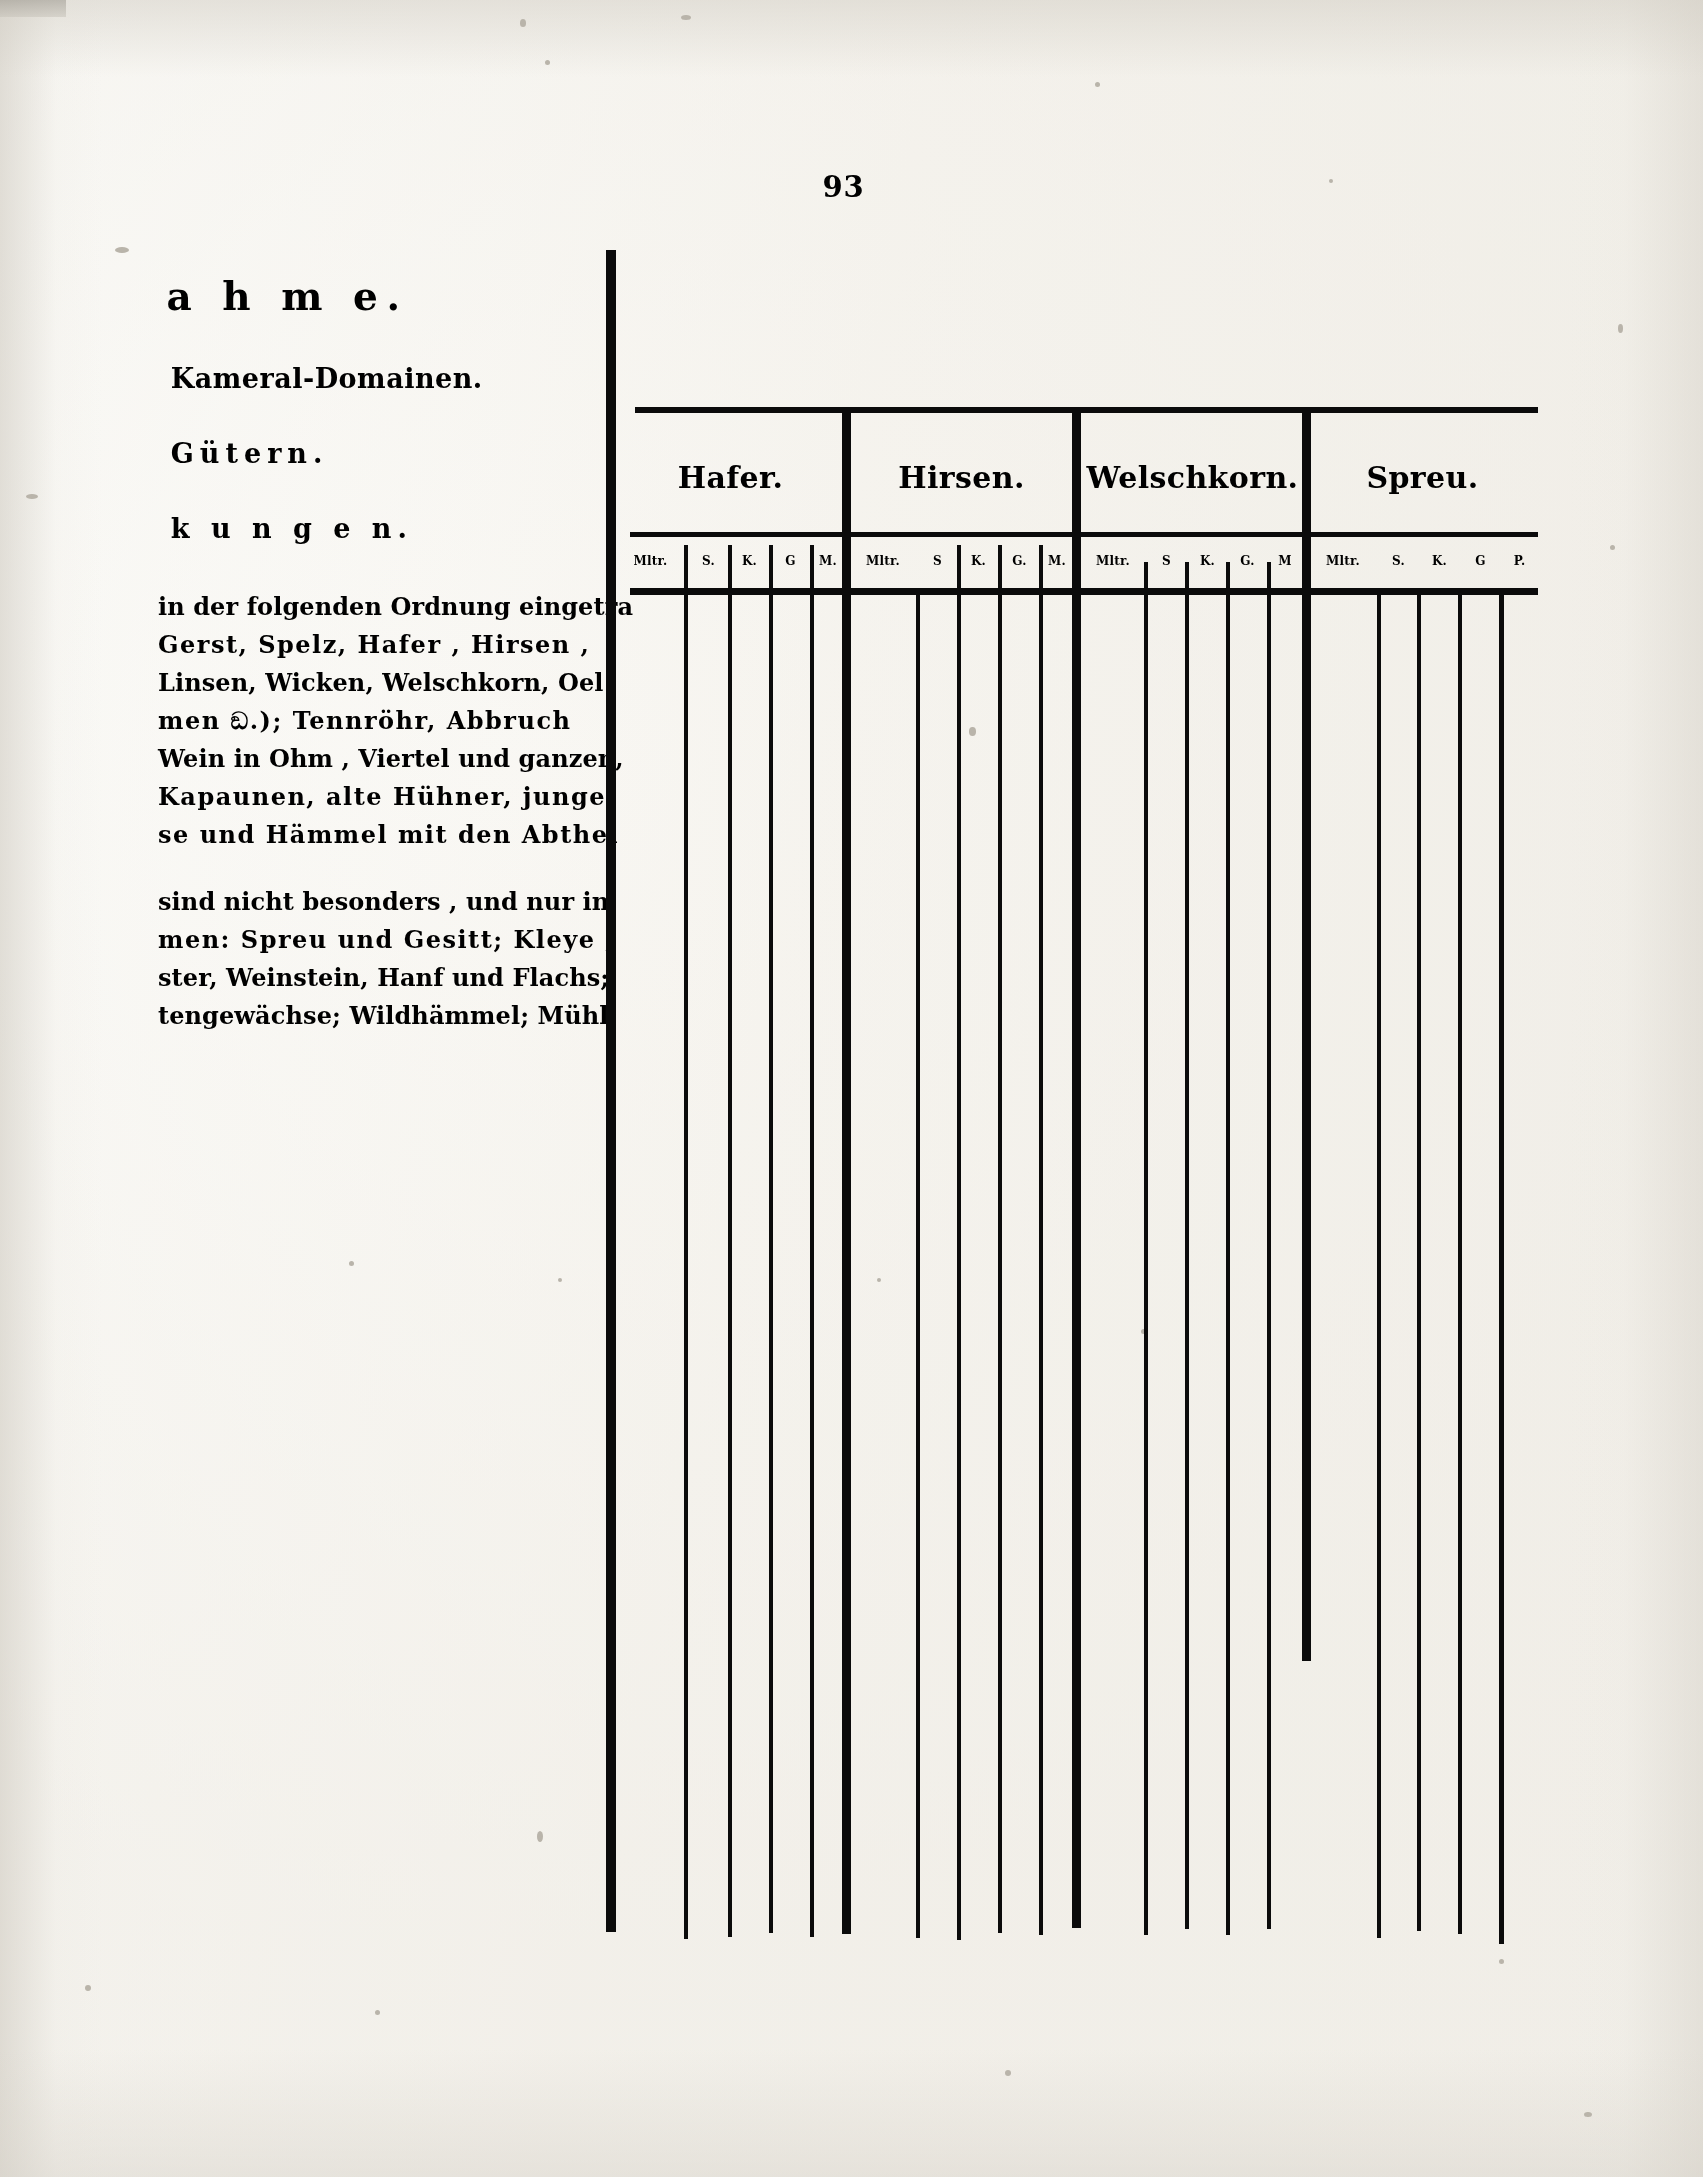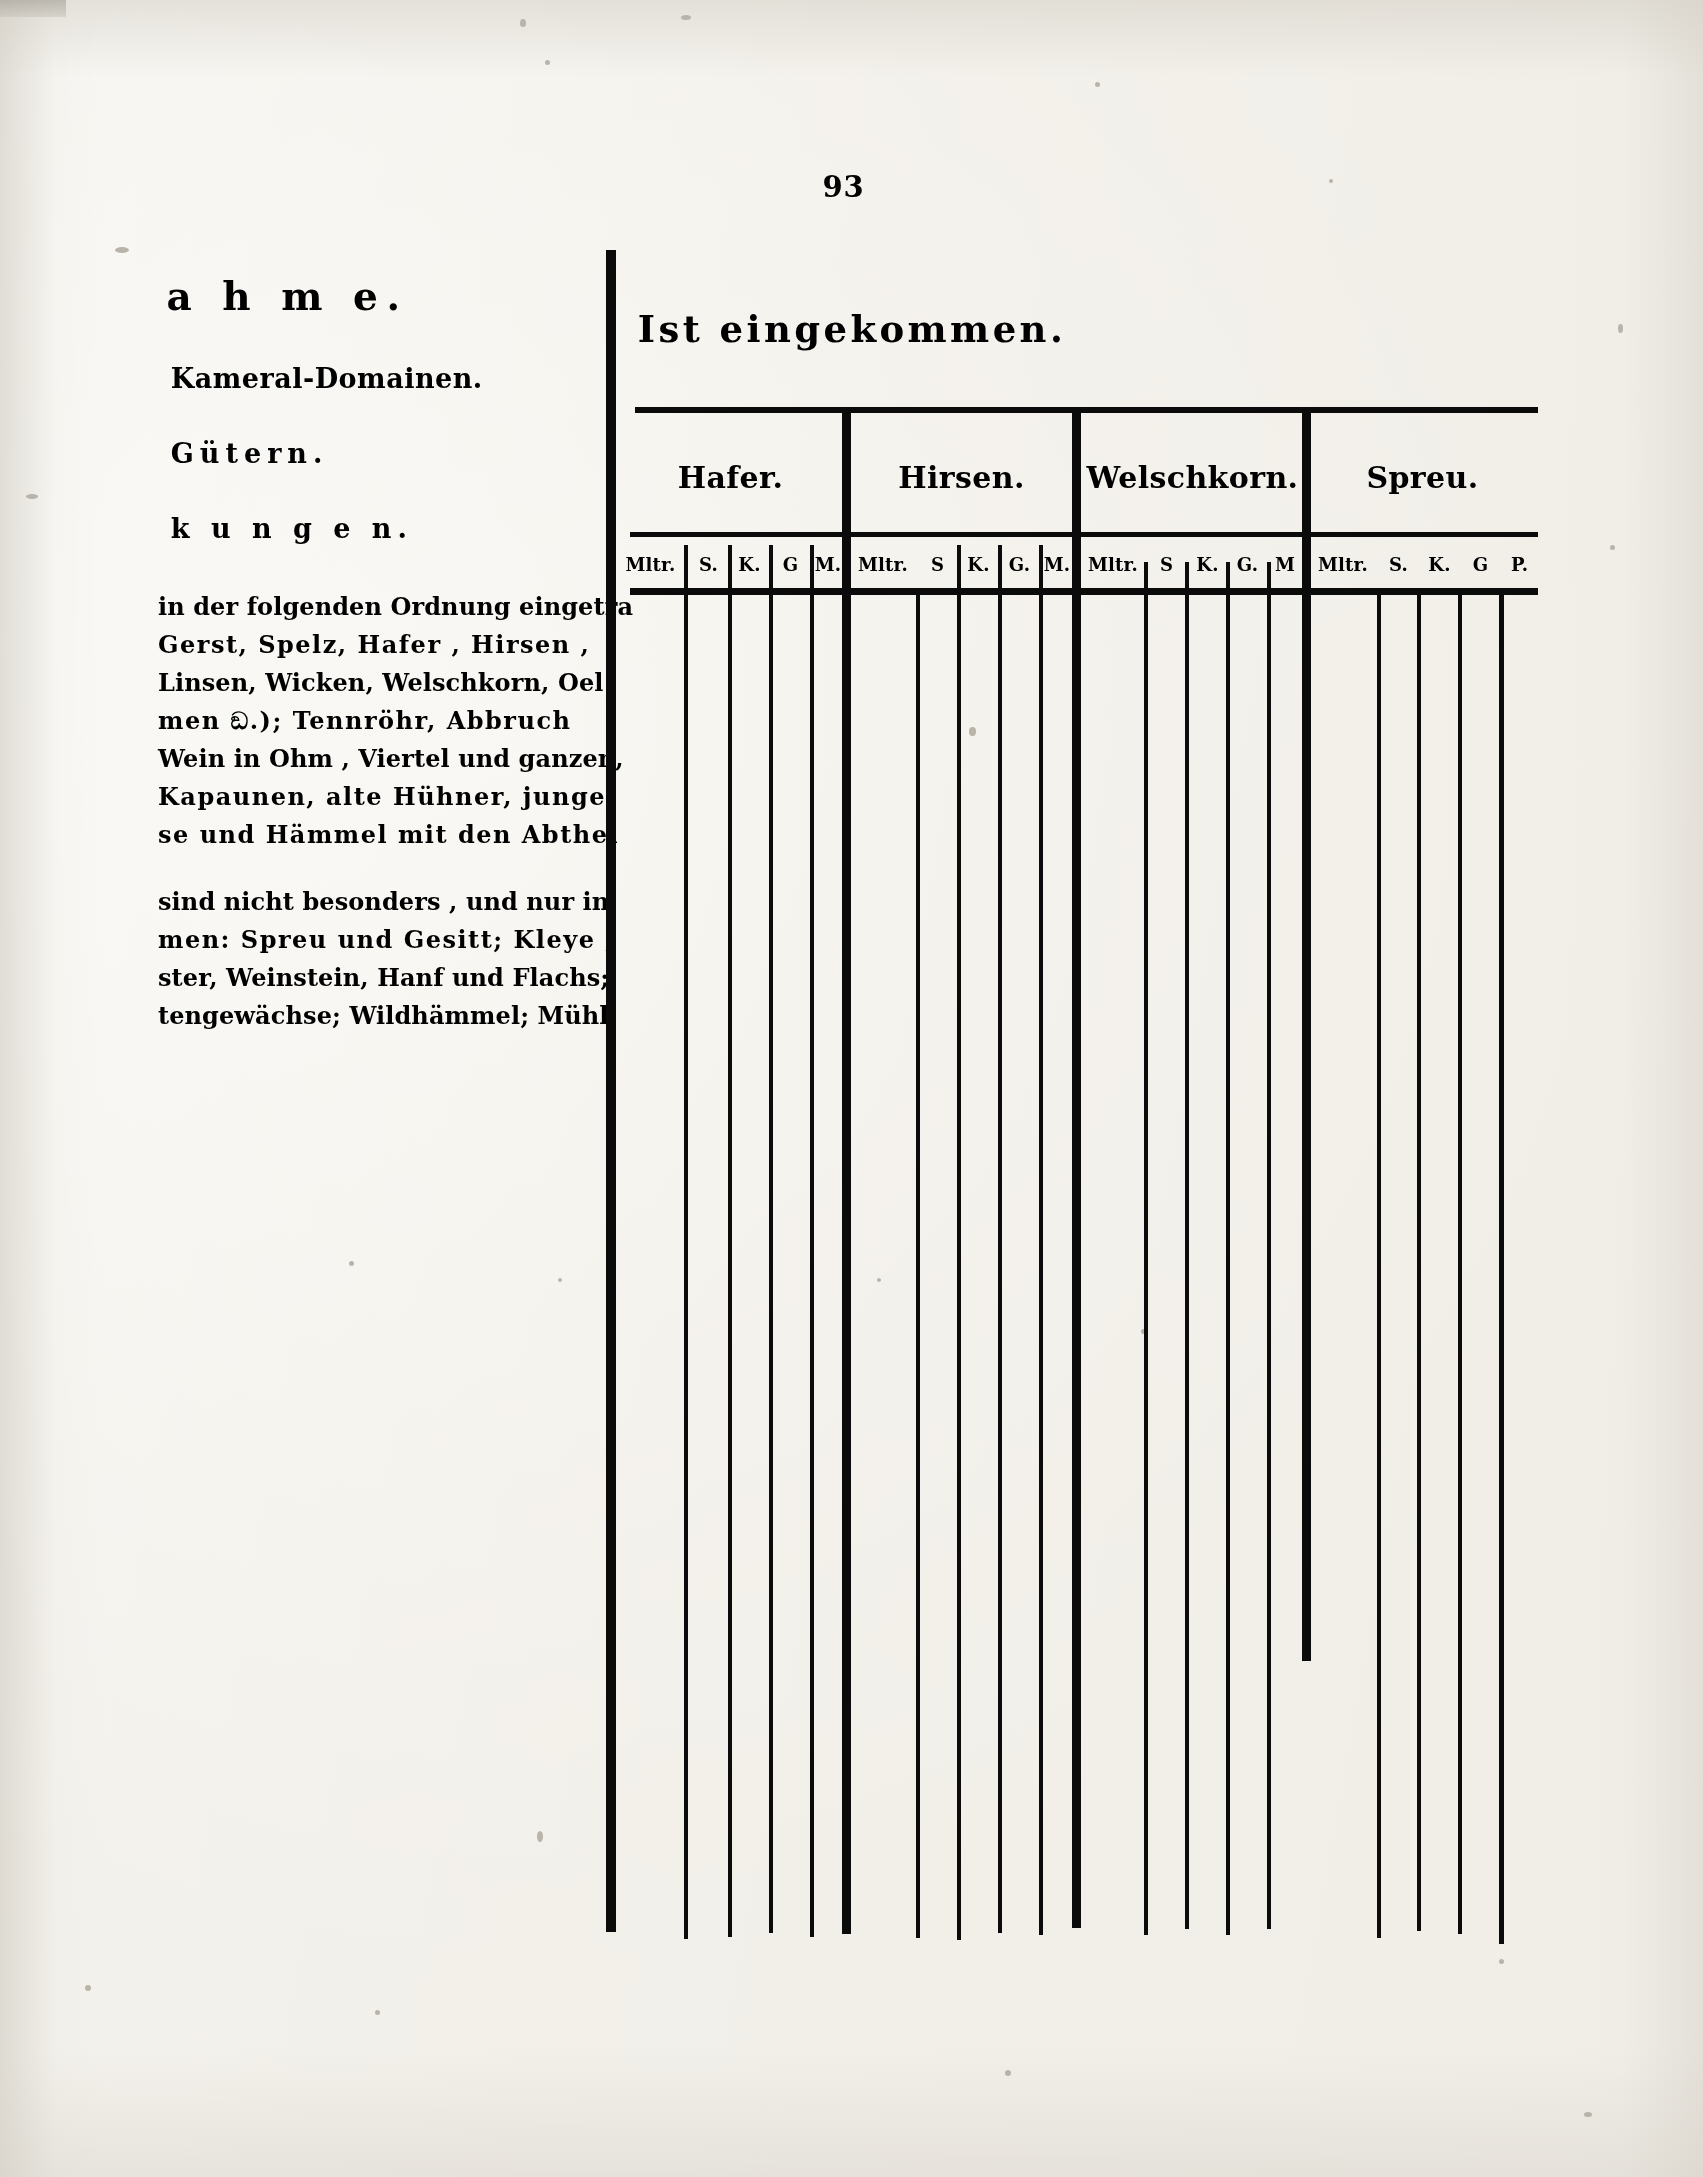--- a/index.html
+++ b/index.html
@@ -184,21 +184,21 @@
     letter-spacing: 0.4px;
     text-align: center;
     white-space: nowrap;
     pointer-events: auto;
   }
 
   .unit-label {
     position: absolute;
     font-family: "DejaVu Serif", serif;
     font-weight: 700;
-    font-size: 18px;
+    font-size: 12px;
     text-align: center;
     white-space: nowrap;
     pointer-events: auto;
   }
 
   .data-cell {
     position: absolute;
     pointer-events: auto;
   }
 </style>
@@ -265,21 +265,20 @@
         <div class="para-line wide">men: Spreu und Gesitt; Kleye ,</div>
         <div class="para-line">ster, Weinstein, Hanf und Flachs;</div>
         <div class="para-line">tengewächse; Wildhämmel; Mühl­</div>
       </div>
 
     </div>
   </div>
 
   <div id="table-wrap">
 
-    <div id="table-title" class="fraktur">Ist  eingekommen.</div>
 
     <div class="hrule" style="left:635px; top:407px; width:903px; height:6px;"></div>
 
     <div class="hrule" style="left:630px; top:532px; width:908px; height:5.1px;"></div>
 
     <div class="hrule" style="left:630px; top:588px; width:908px; height:6.8px;"></div>
 
     <div class="vrule" style="left:606px; top:250px; width:10.2px; height:1682px;"></div>
 
     <div class="vrule" style="left:842px; top:409px; width:8.5px; height:1525px;"></div>

